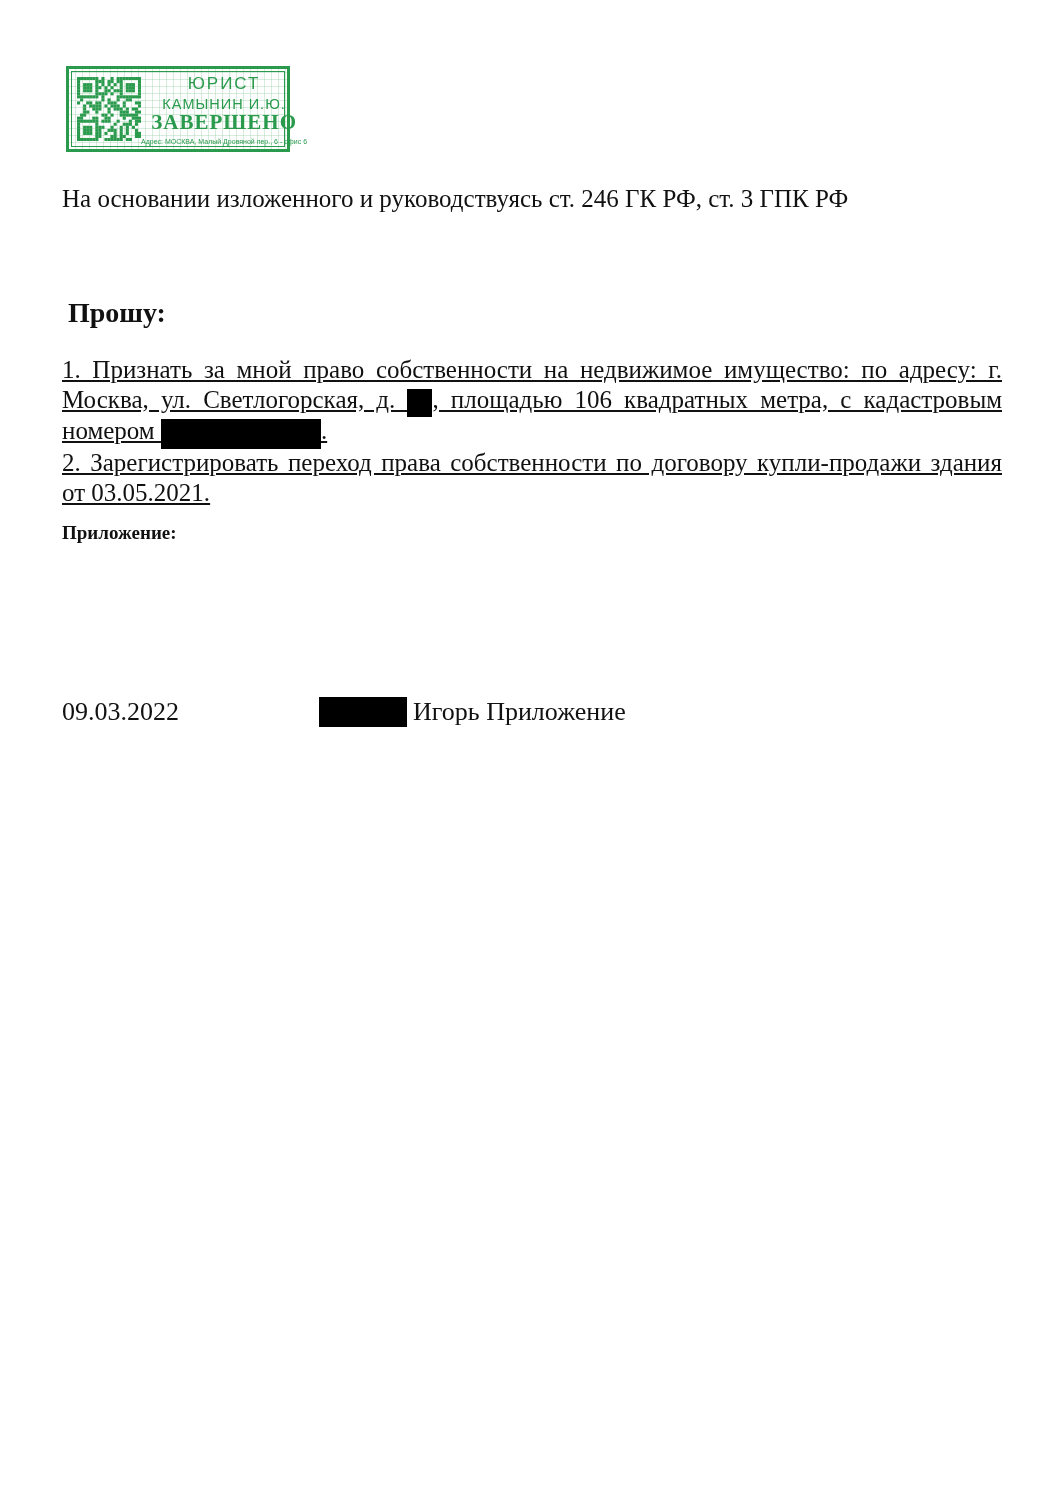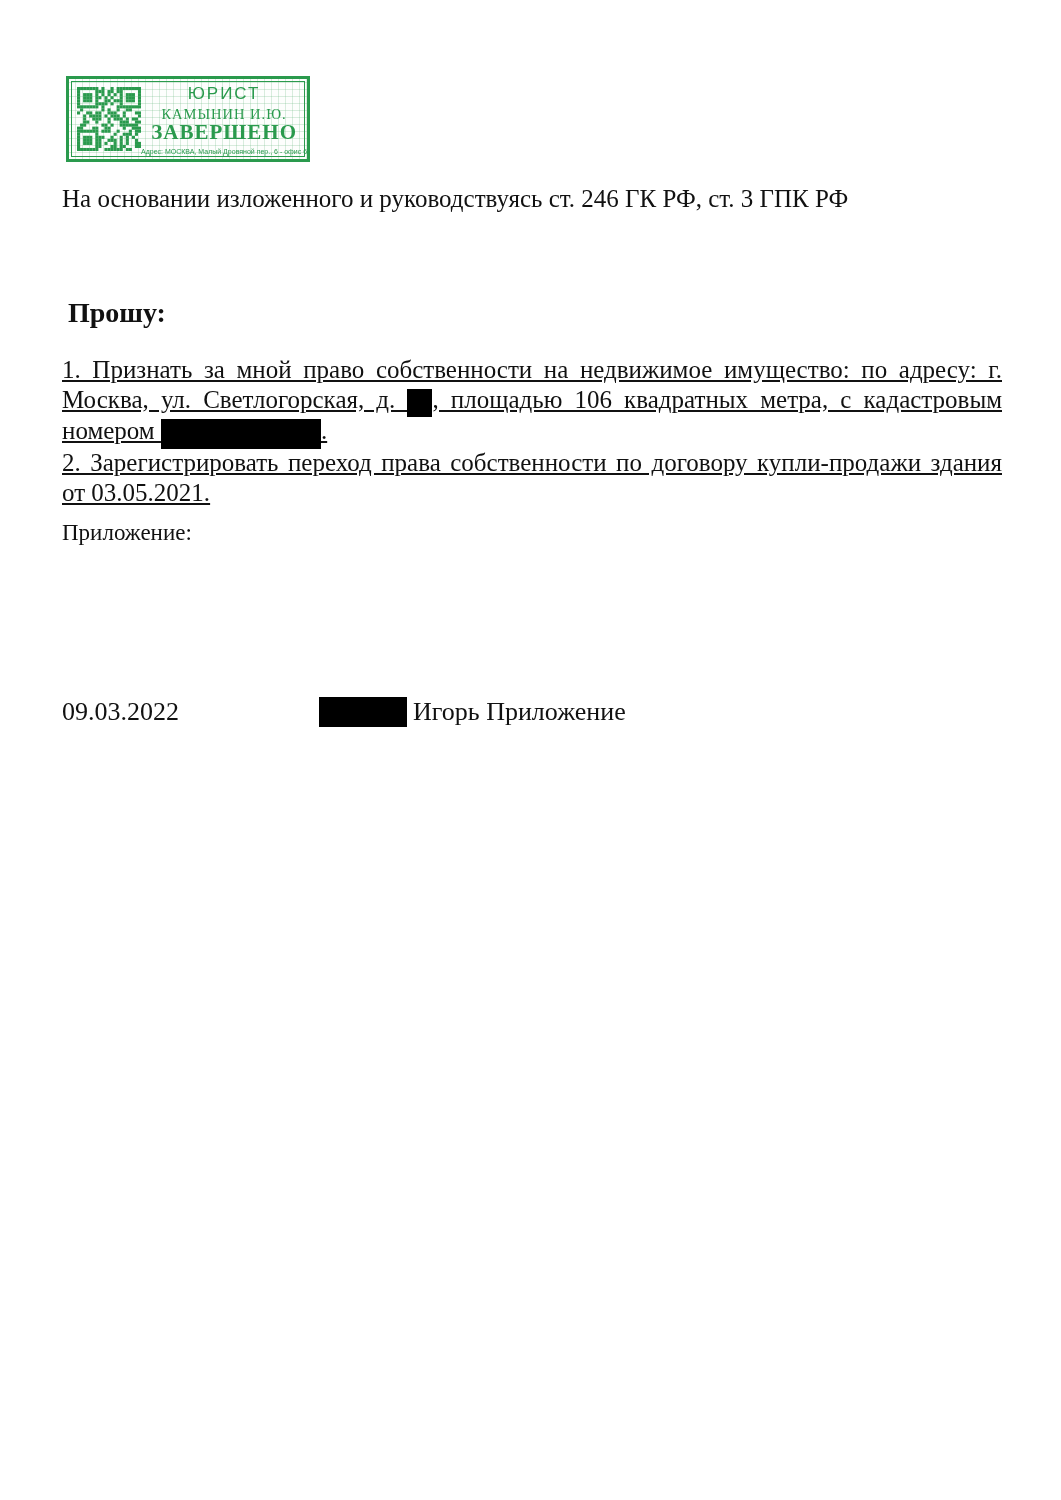--- a/index.html
+++ b/index.html
@@ -11,22 +11,22 @@
     position: relative;
     overflow: hidden;
   }
   .page {
     position: absolute; inset: 0;
     background: #ffffff;
   }
 
   
   .stamp {
-    position: absolute; left: 66px; top: 76px;
-    width: 244px; height: 86px;
+    position: absolute; left: 66px; top: 66px;
+    width: 224px; height: 86px;
     border: 3px solid var(--stamp-green, #2a9a4d);
     background:
       repeating-linear-gradient(0deg,  transparent 0 6px, rgba(120,190,140,.28) 6px 7px),
       repeating-linear-gradient(90deg, transparent 0 6px, rgba(120,190,140,.28) 6px 7px),
       #fdfefd;
     padding: 2px;
   }
   .stamp-inner {
     width: 100%; height: 100%;
     border: 1.5px solid var(--stamp-green, #2a9a4d);
@@ -39,21 +39,21 @@
     display: flex; flex-direction: column; align-items: center; justify-content: center;
     color: var(--stamp-green, #2a9a4d);
     line-height: 1;
     padding-top: 2px;
   }
   .stamp-title {
     font-family: "Liberation Sans", "DejaVu Sans", sans-serif;
     font-size: 17px; letter-spacing: 2px; font-weight: 400;
   }
   .stamp-name {
-    font-family: Liberation Serif, serif;
+    font-family: Liberation Sans, sans-serif;
     font-size: 14.5px; letter-spacing: 1px; margin-top: 5px;
   }
   .stamp-status {
     font-family: "Liberation Serif", "DejaVu Serif", serif;
     font-size: 21px; font-weight: 700; letter-spacing: 1px; 
   }
   .stamp-address {
     font-family: "Liberation Sans", "DejaVu Sans", sans-serif;
     font-size: 7px; margin-top: 5px; white-space: nowrap;
   }
@@ -73,21 +73,21 @@
   }
   .points p { text-align: justify; text-decoration: underline; }
   .redaction {
     display: inline-block; background: #000;
     vertical-align: middle; transform: translateY(1px);
   }
   .redaction.small { width: 25px; height: 28px; }
   .redaction.large { width: 160px; height: 30px; }
   .attachments-heading {
     position: absolute; left: 62px; top: 519px;
-    font-size: 23px; font-weight: 400; line-height: 27px;
+    font-size: 19px; font-weight: 700; line-height: 27px;
   }
   .attachments {
     position: absolute; left: 62px; top: 569px; width: 940px;
     font-size: 23px; line-height: 26px;
     list-style: none;
   }
   .signature-row {
     position: absolute; left: 62px; top: 697px; width: 940px;
     font-size: 26px; line-height: 30px;
     display: flex; align-items: center;

